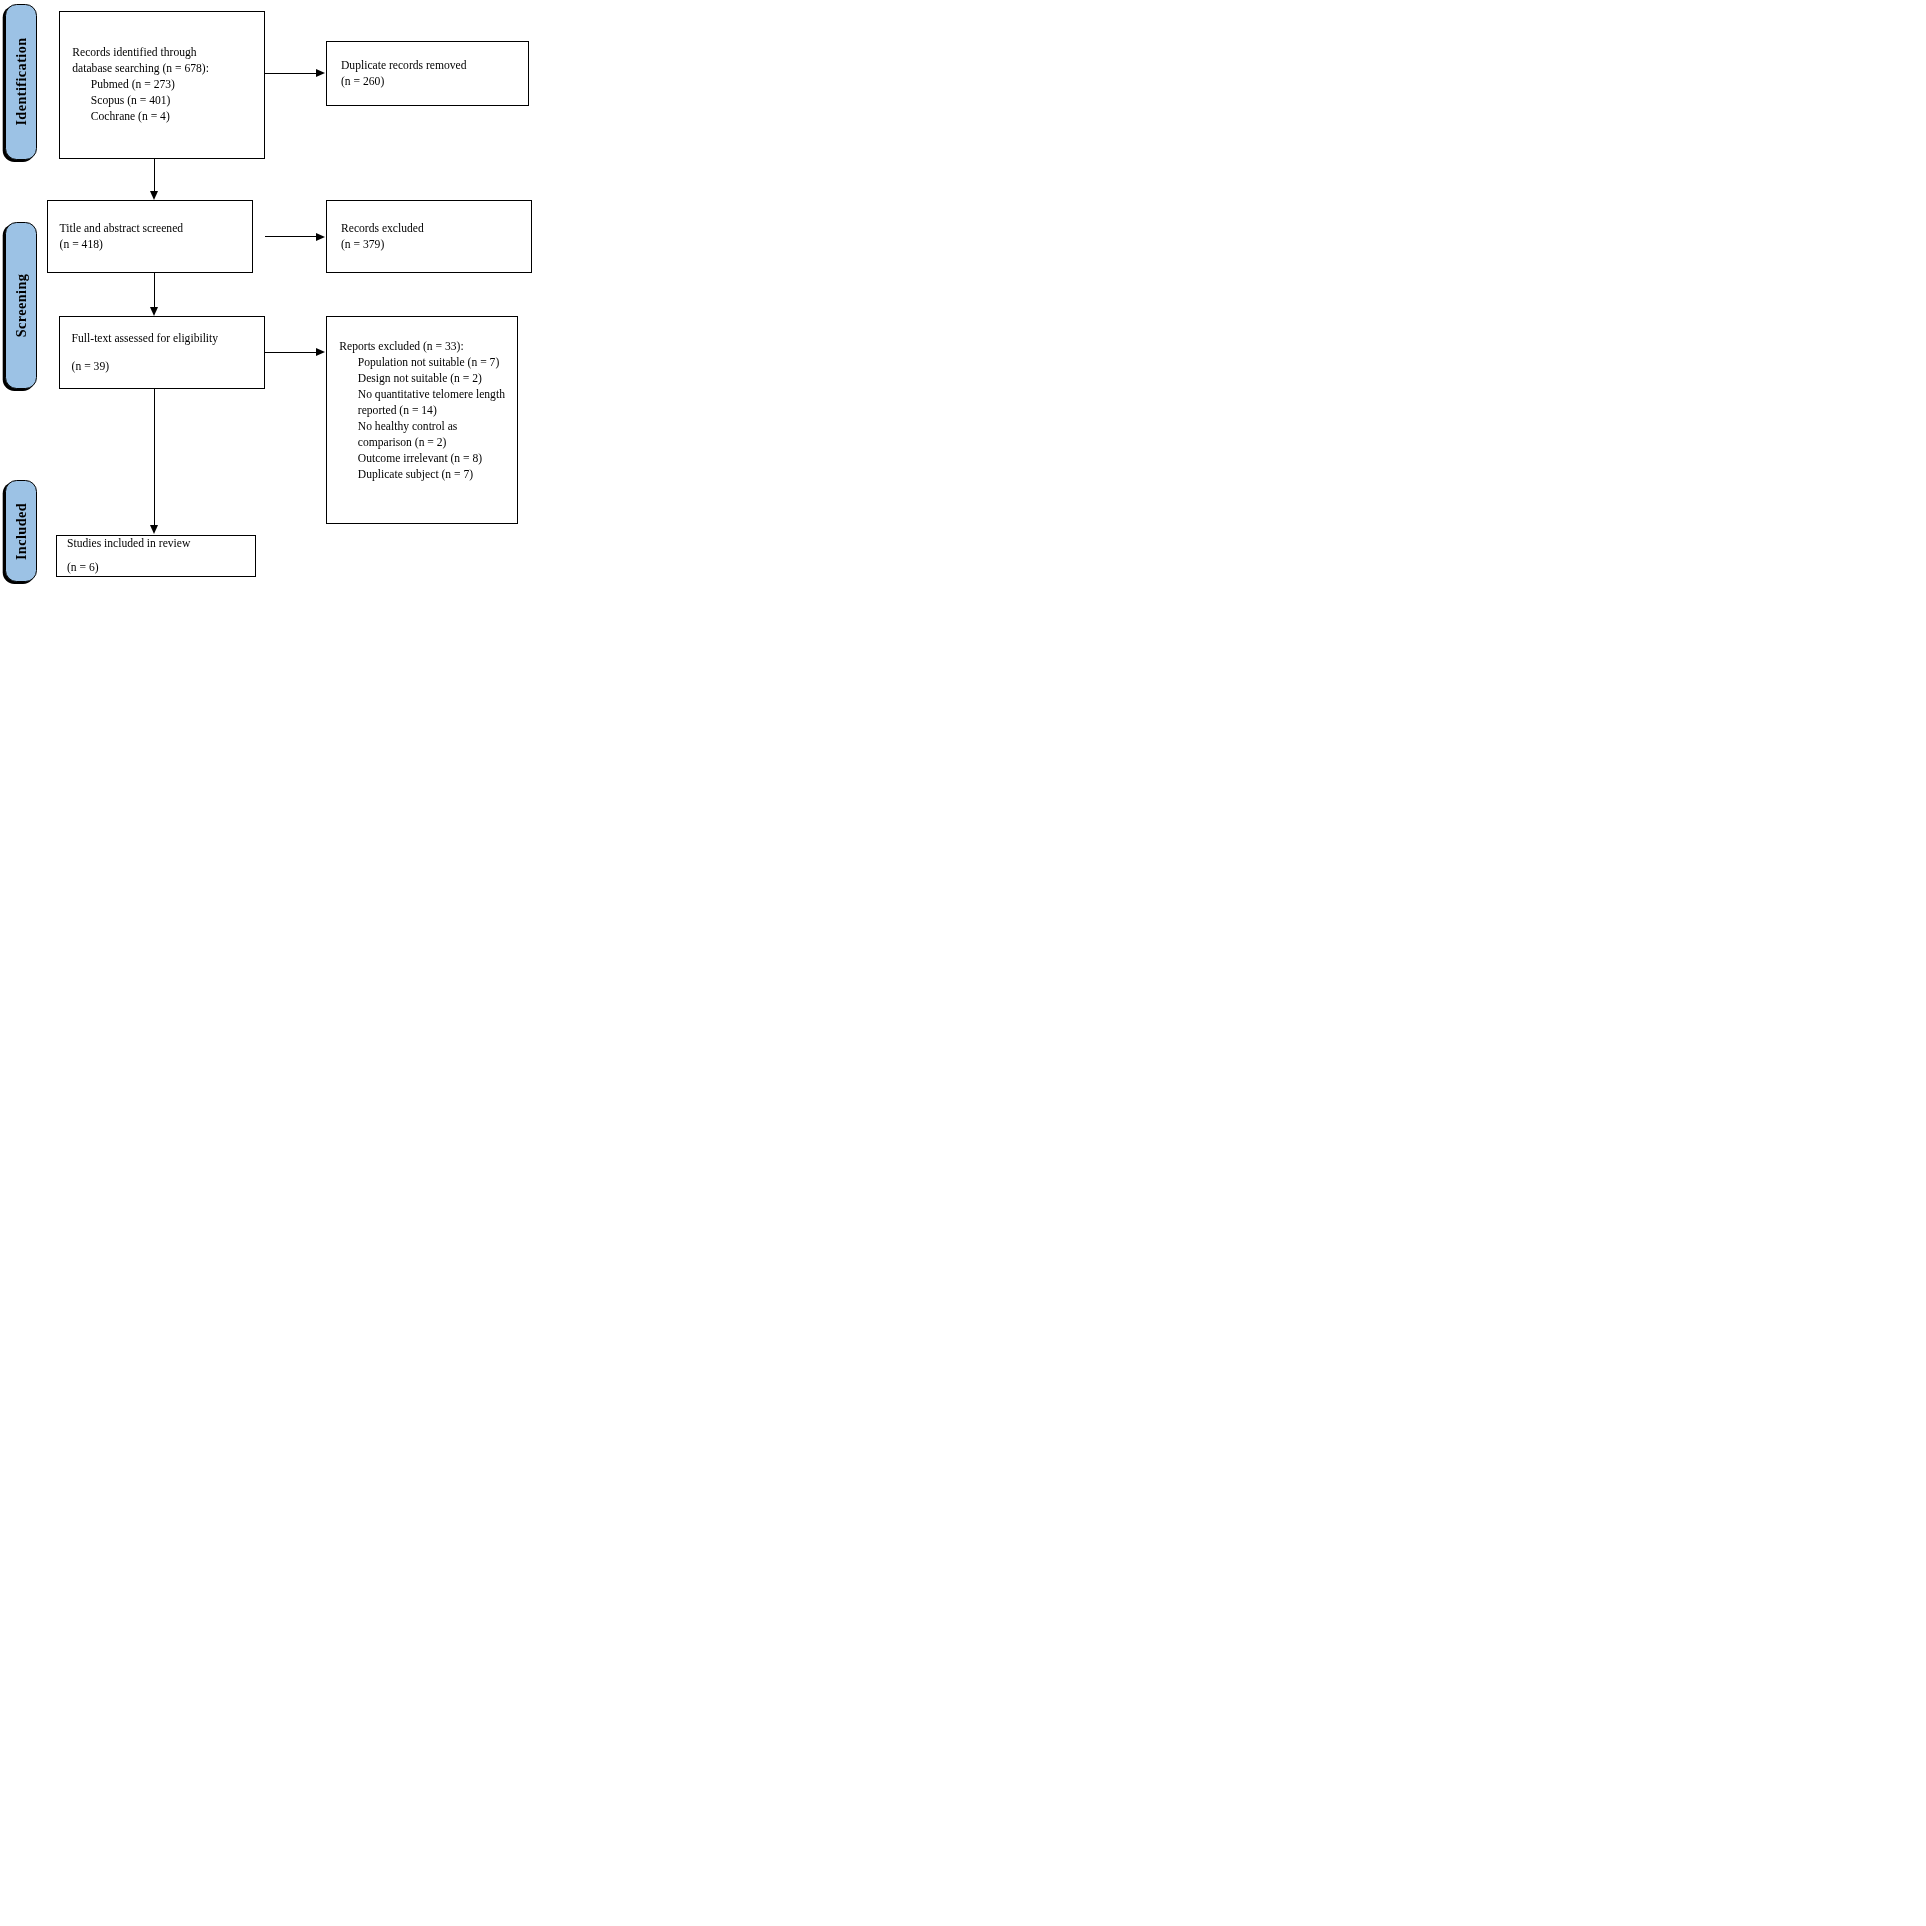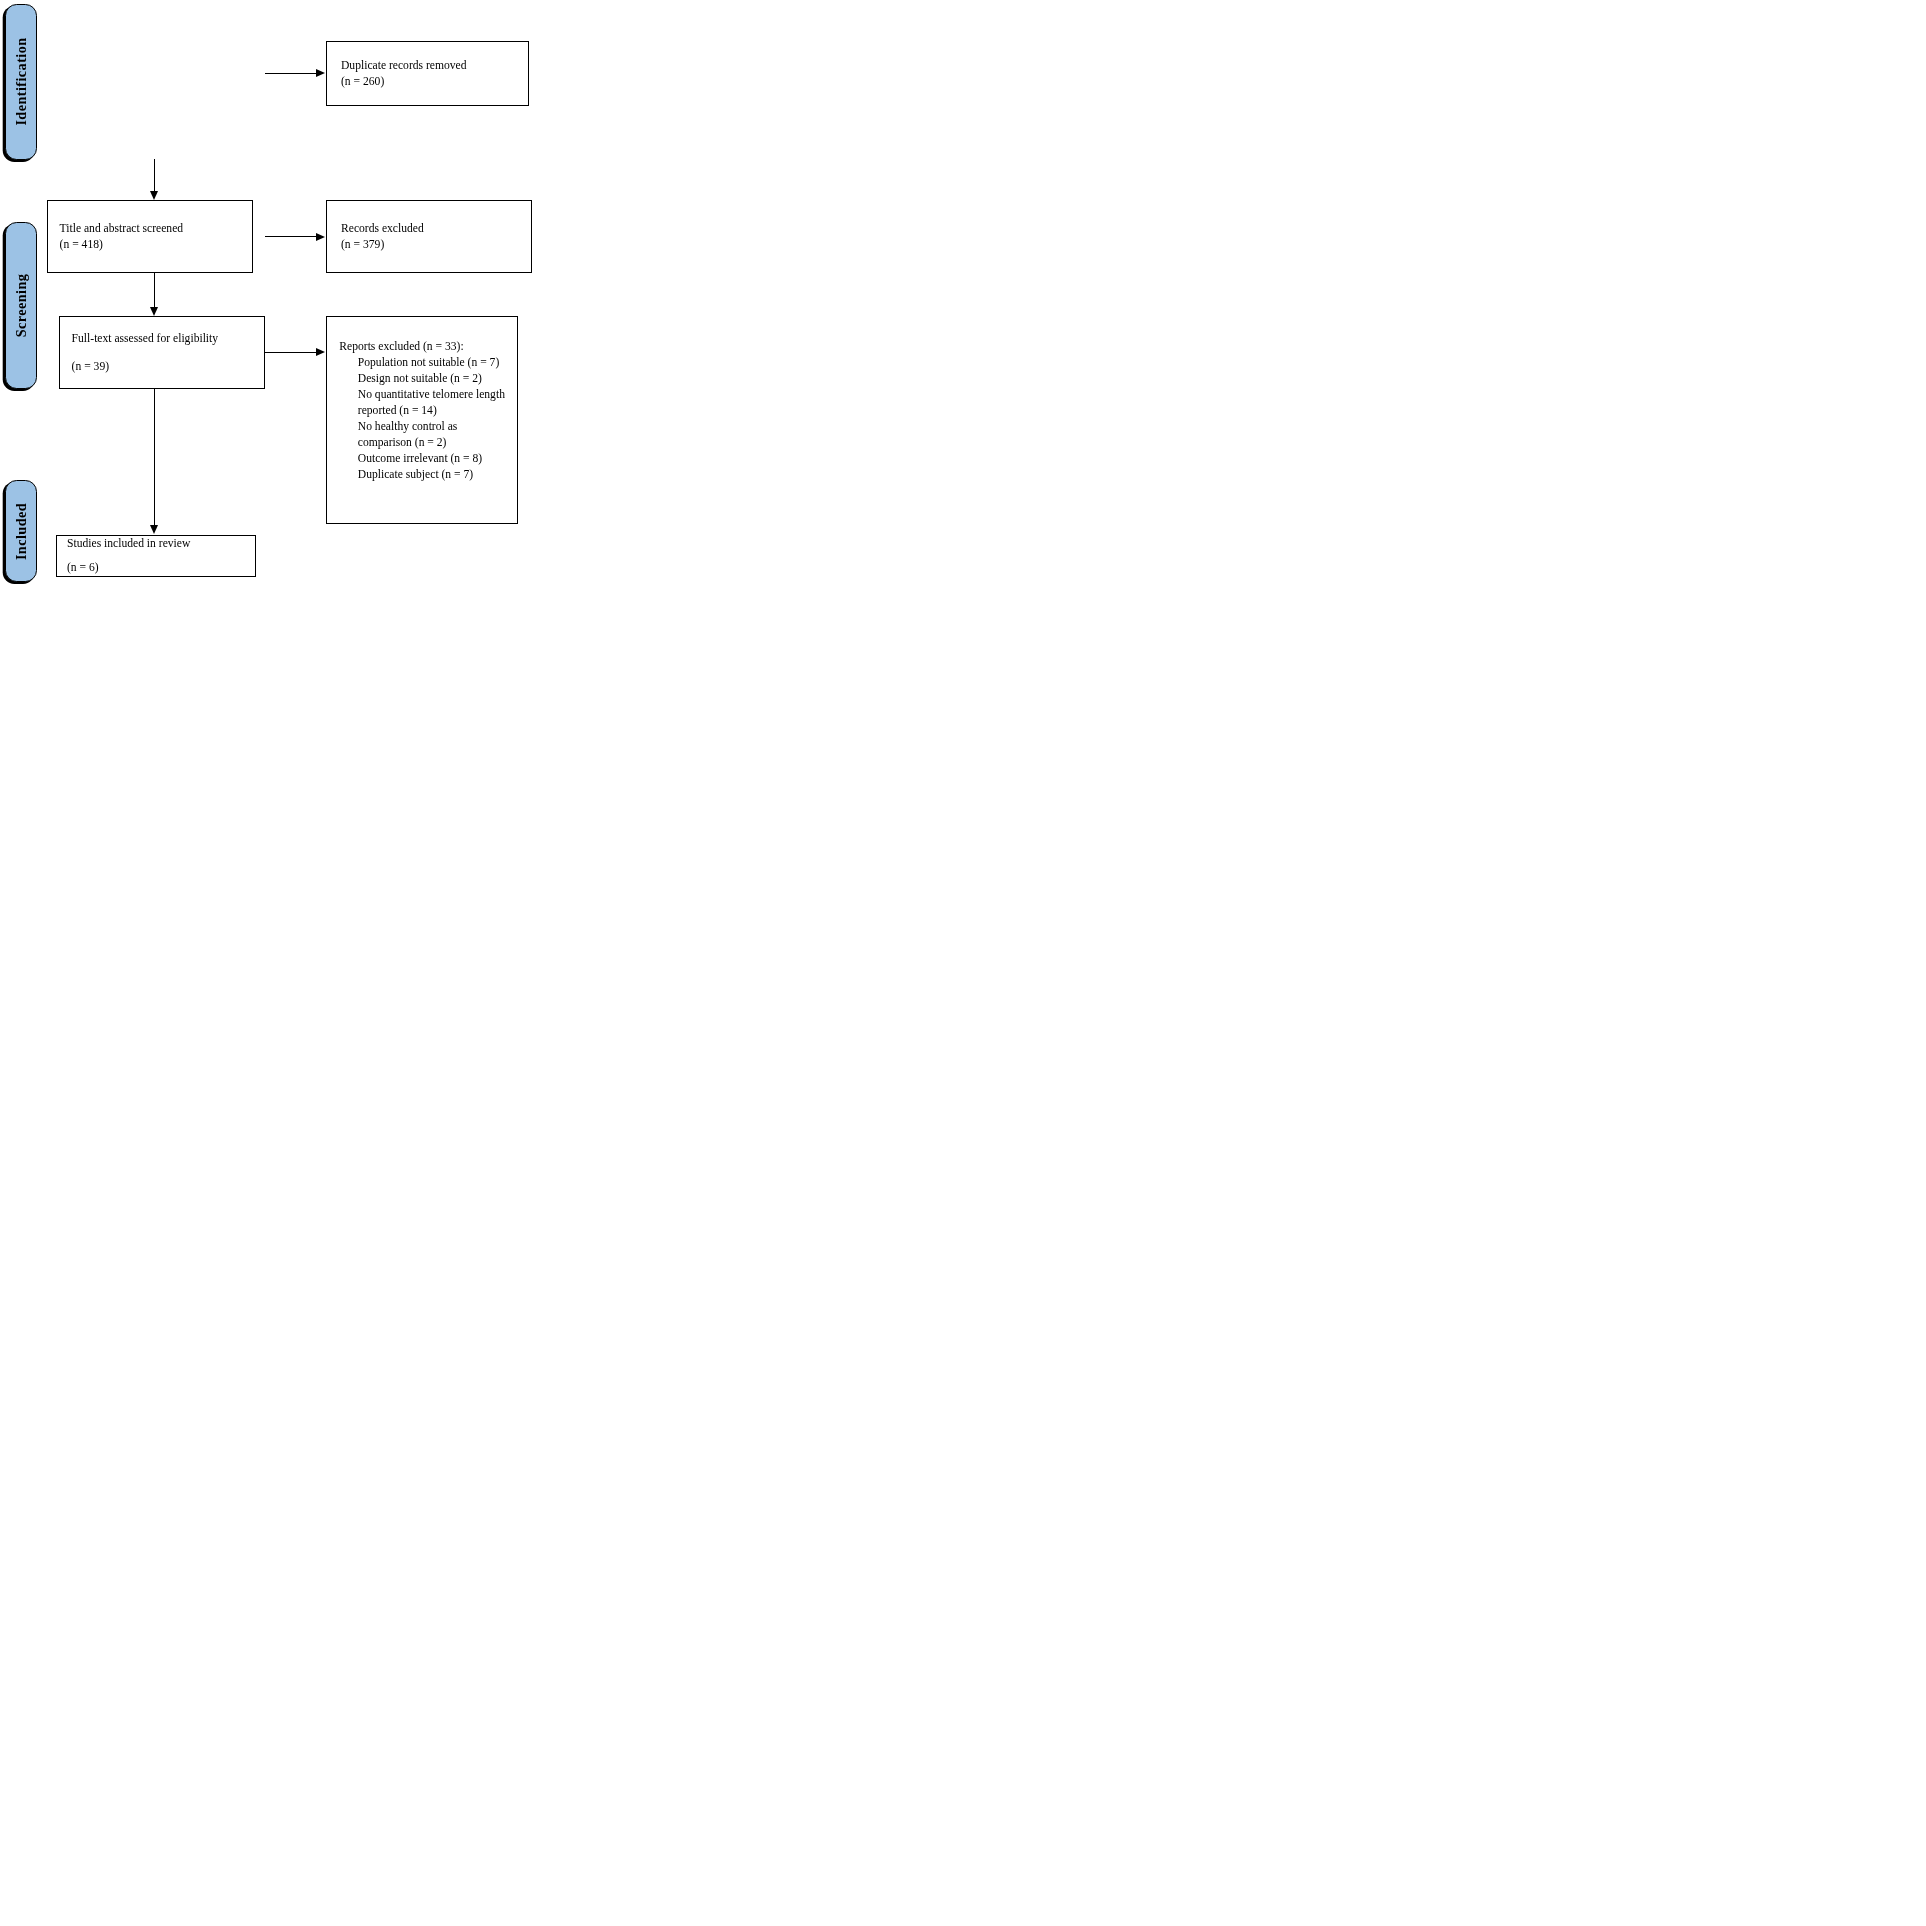--- a/index.html
+++ b/index.html
@@ -83,20 +83,27 @@
   <div class="pill pill-identification">
     <span class="vtext">Identification</span>
   </div>
   <div class="pill pill-screening">
     <span class="vtext">Screening</span>
   </div>
   <div class="pill pill-included">
     <span class="vtext">Included</span>
   </div>
 
+  <div class="box box-records">
+    <div>Records identified through</div>
+    <div>database searching (n = 678):</div>
+    <div class="indent">Pubmed (n = 273)</div>
+    <div class="indent">Scopus (n = 401)</div>
+    <div class="indent">Cochrane (n = 4)</div>
+  </div>
 
   <div class="box box-dup">
     <div>Duplicate records removed</div>
     <div>(n = 260)</div>
   </div>
 
   <div class="box box-screened">
     <div>Title and abstract screened</div>
     <div>(n = 418)</div>
   </div>

